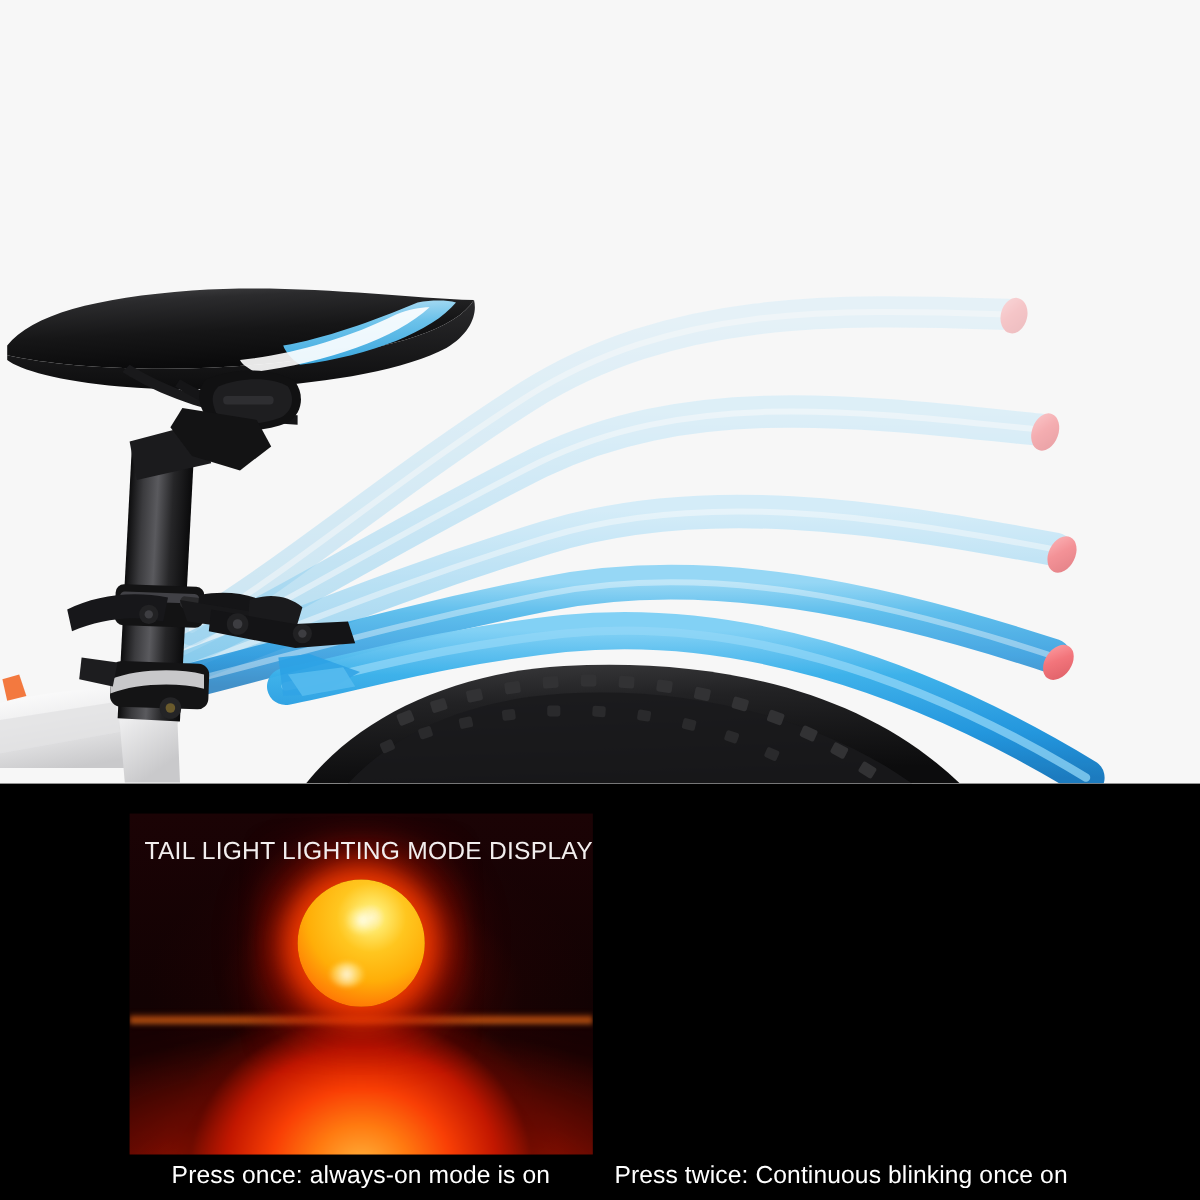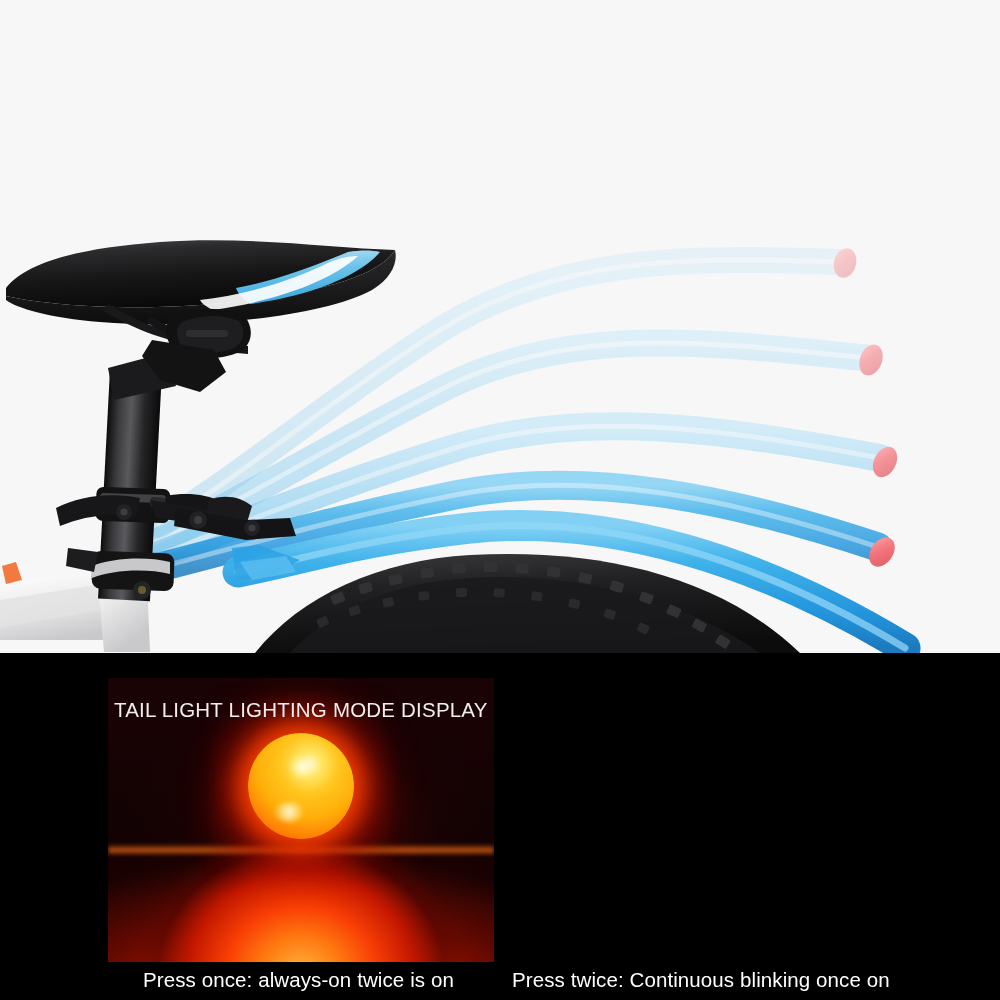--- a/index.html
+++ b/index.html
@@ -74,21 +74,21 @@
     width: 100%; height: 100%;
     background:
       radial-gradient(ellipse 150% 70% at 52% 118%, rgba(255,40,0,0.55) 0%, rgba(120,10,0,0.15) 45%, rgba(0,0,0,0) 72%),
       radial-gradient(ellipse 60% 55% at 52% 52%, rgba(120,12,6,0.55) 0%, rgba(40,3,3,0.25) 55%, rgba(0,0,0,0) 80%),
       linear-gradient(180deg, #1b0305 0%, #120203 55%, #1a0203 100%);
   }
   #panel-label {
     position: absolute;
     left: 6px; top: 20px;
     width: 380px;
-    text-align: left;
+    text-align: right;
     font-size: 20.5px;
     color: #f2eeee;
     letter-spacing: 0.2px;
     white-space: nowrap;
     z-index: 6;
   }
   
   #ground-glow {
     position: absolute;
     left: -4px; top: 168px;
@@ -373,18 +373,18 @@
       <div id="lamp-halo"></div>
       <div id="ground-glow"></div>
       <div id="ground-horizon"></div>
       <div id="lamp-core"></div>
       <div id="lamp-hot-1"></div>
       <div id="lamp-hot-2"></div>
       <div id="panel-label">TAIL LIGHT LIGHTING MODE DISPLAY</div>
     </div>
 
     <div id="captions">
-      <div class="caption" id="caption-once">Press once: always-on twice is on</div>
+      <div class="caption" id="caption-once">Press once: always-on mode is on</div>
       <div class="caption" id="caption-twice">Press twice: Continuous blinking once on</div>
     </div>
   </div>
 
 </div>
 
 </body></html>

